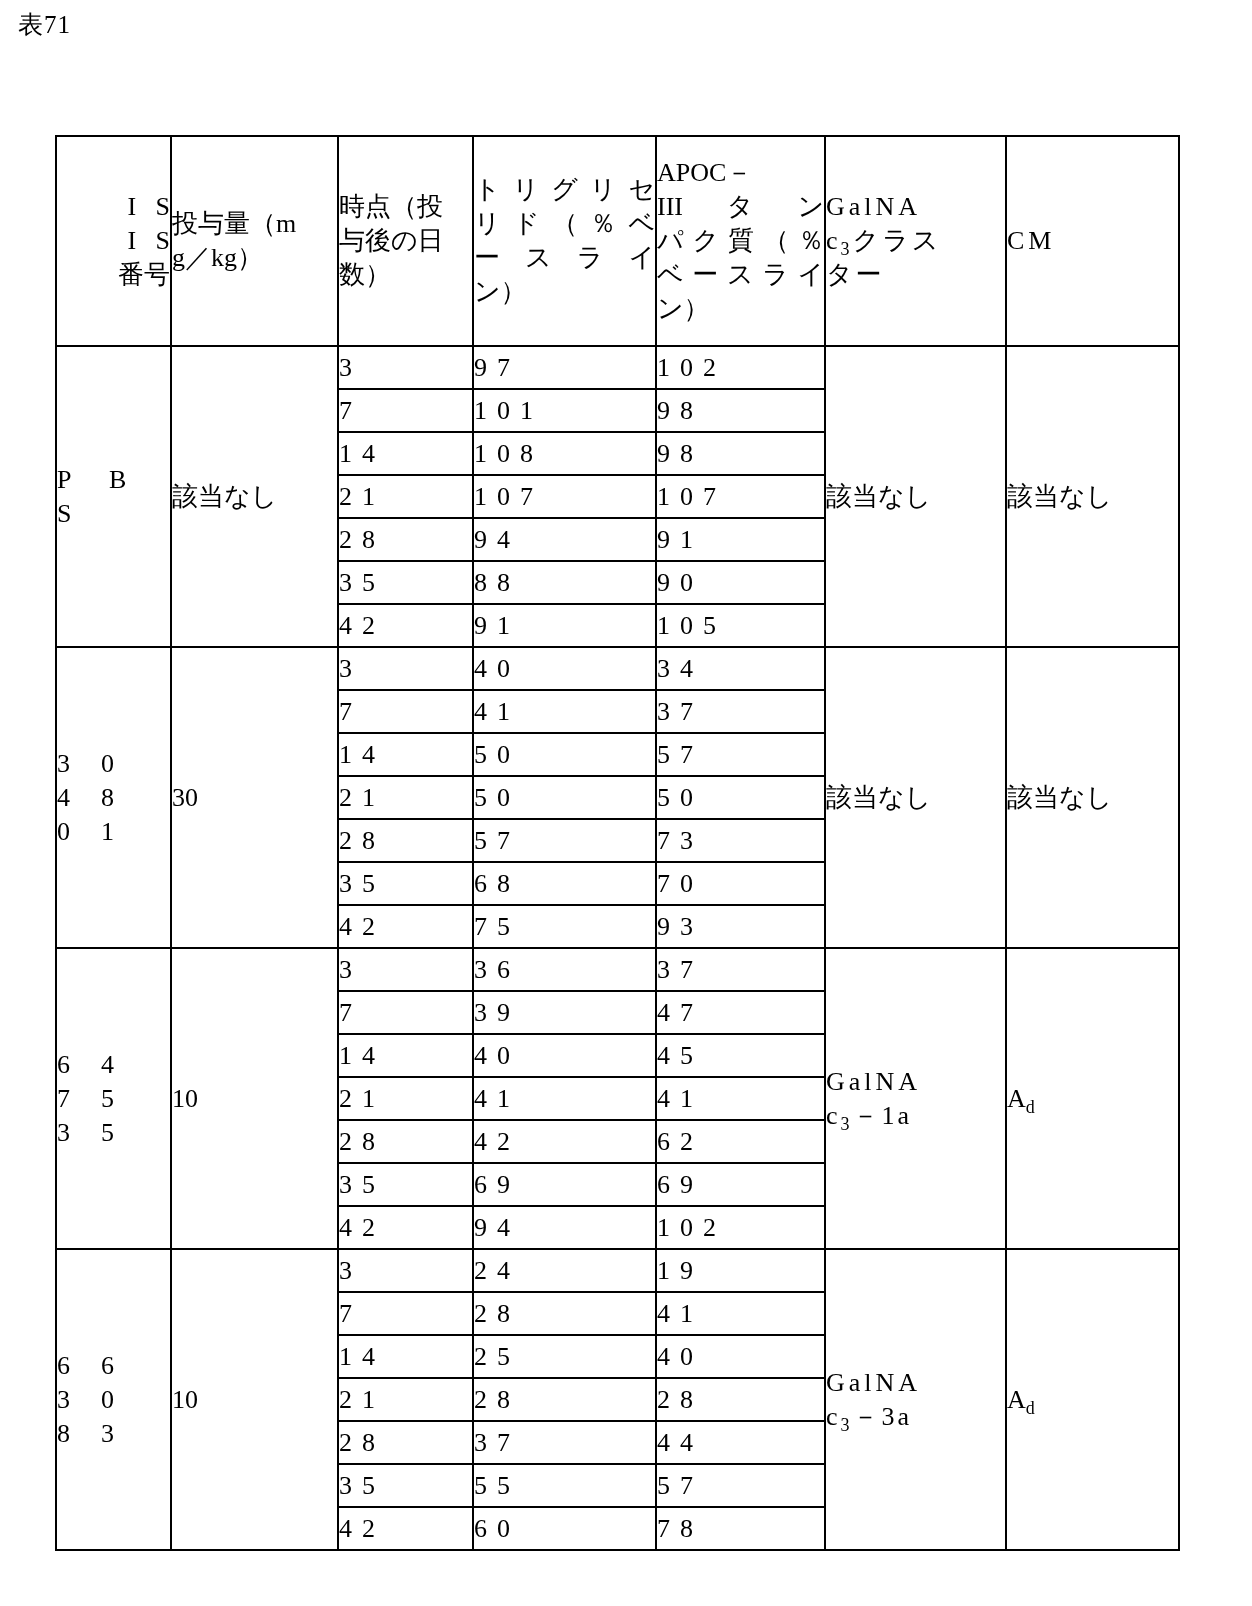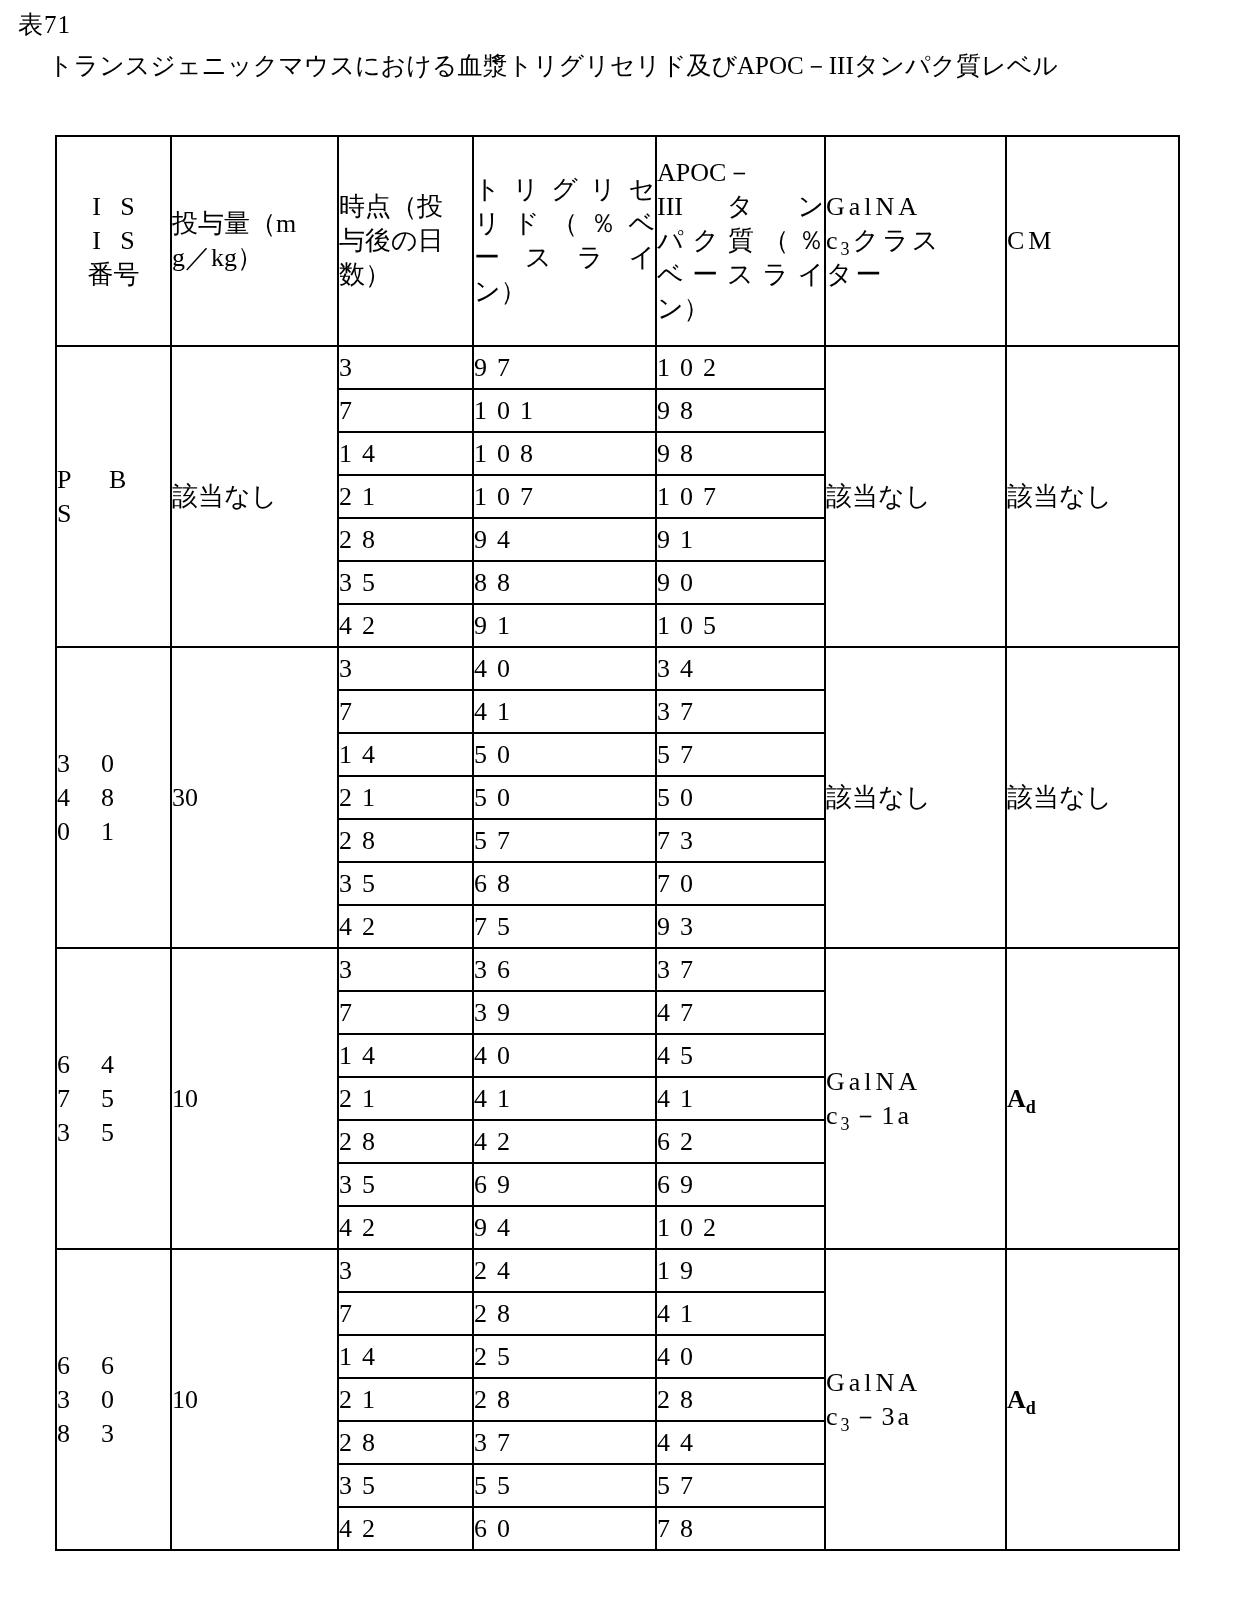--- a/index.html
+++ b/index.html
@@ -64,21 +64,21 @@
   col.c-galnac  { width: 181px; }
   col.c-cm      { width: 173px; }
 
   .hdr-cell {
     vertical-align: middle;
     padding: 0 8px 0 14px;
     height: 208px;
     line-height: 35px;
   }
   .hdr-isis {
-    text-align: center;
+    text-align: right;
     padding-left: 18px;
     letter-spacing: 0px;
   }
   .hdr-wide {
     text-align: justify;
     text-align-last: justify;
     padding-right: 12px;
   }
   .hdr-plain {
     text-align: left;
@@ -114,30 +114,29 @@
     white-space: nowrap;
   }
   .num-cell .dg {
     letter-spacing: 10px;
   }
   .galnac-txt {
     line-height: 44px;
     letter-spacing: 4px;
   }
   .galnac-txt .l2 { letter-spacing: 3px; }
-  .cm-txt { letter-spacing: 0px; font-weight: bold; }
+  .cm-txt { letter-spacing: 0px; }
   .pbs .line span.d { width: 52px; }
 </style>
 </head>
 <body>
 
 <div class="page">
 
   <div class="table-number">表71</div>
-  <div class="caption">トランスジェニックマウスにおける血漿トリグリセリド及びAPOC－IIIタンパク質レベル</div>
 
   <table class="main">
     <colgroup>
       <col class="c-isis">
         <col class="c-dose">
         <col class="c-day">
       <col class="c-tg">
         <col class="c-apoc">
         <col class="c-galnac">
         <col class="c-cm">

